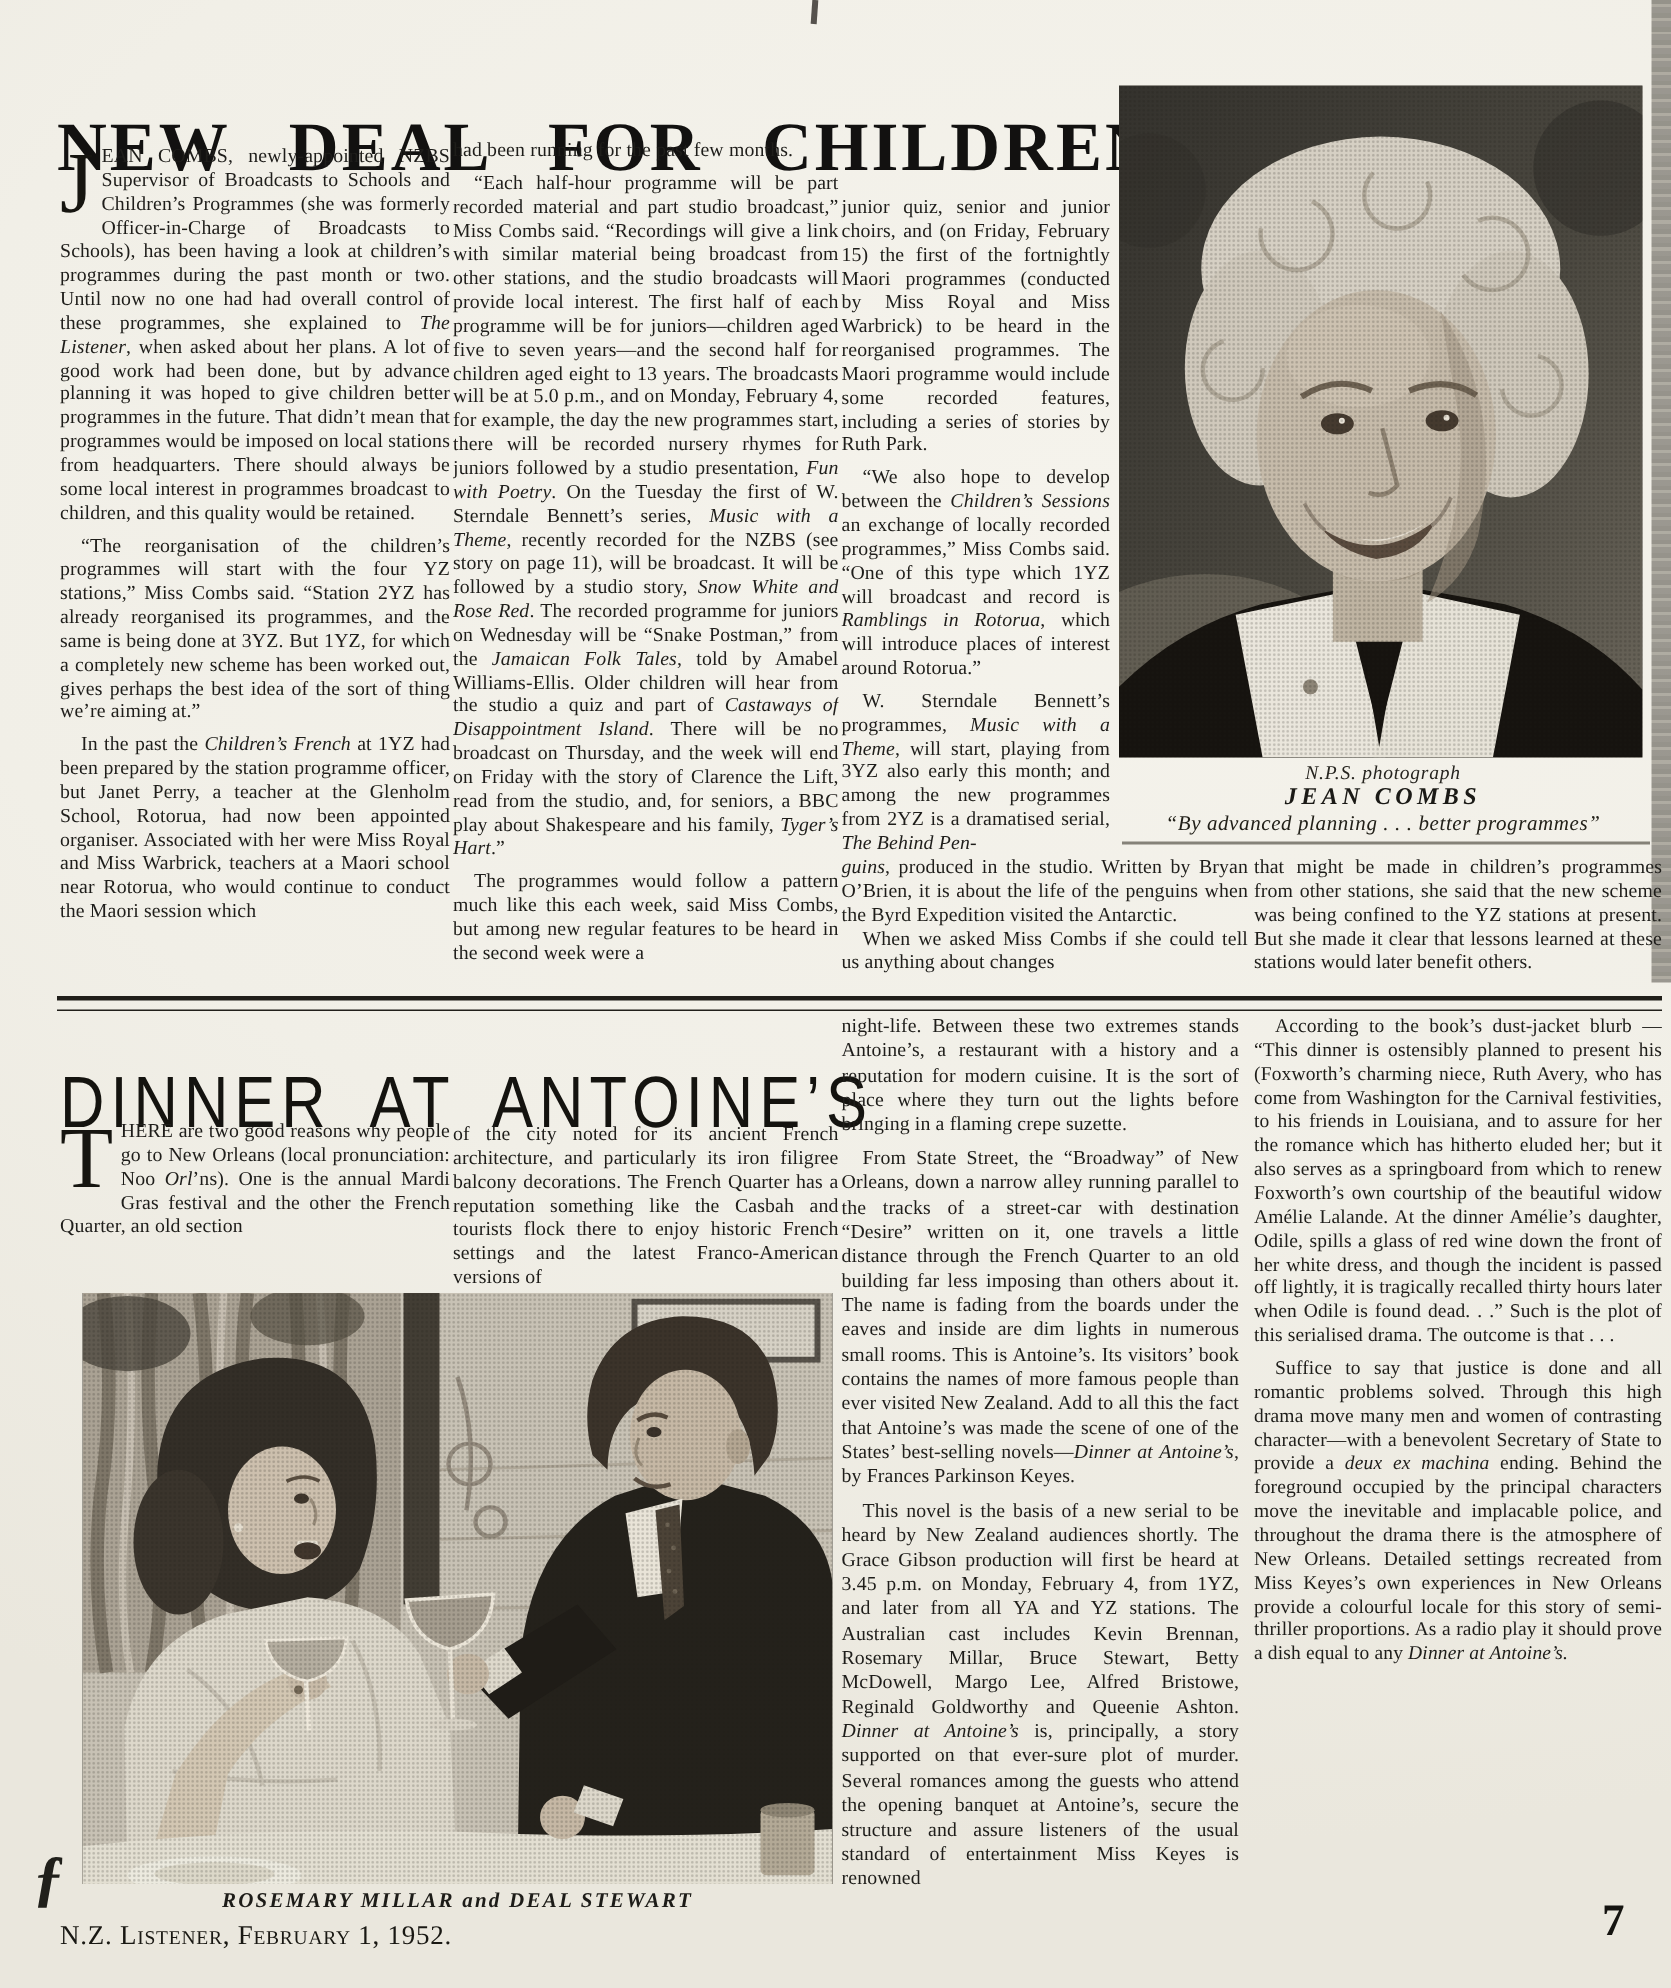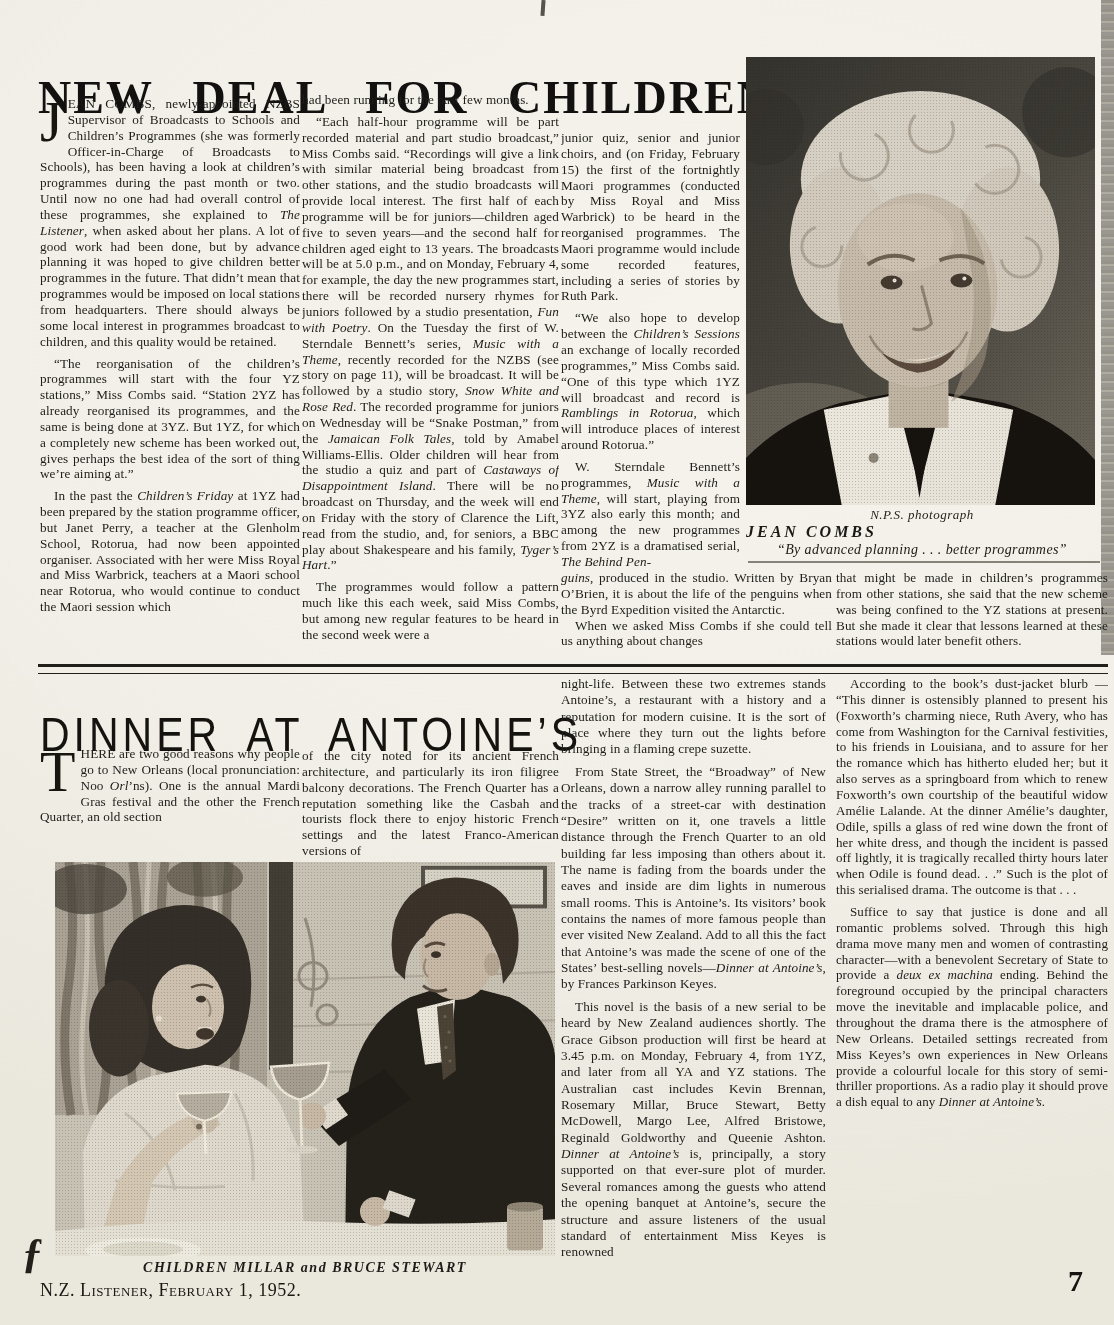--- a/index.html
+++ b/index.html
@@ -58,21 +58,21 @@
   .photo{overflow:hidden; background:#4c4840;}
   .photo svg{display:block; width:100%; height:100%;}
   .photo::after{content:""; position:absolute; inset:0; pointer-events:none;
     background-image:radial-gradient(rgba(30,28,24,.20) .7px, transparent 1px);
     background-size:3px 3px;}
   .photo1{left:746px; top:57px; width:349px; height:448px;}
   .photo2{left:55px; top:862px; width:500px; height:394px;}
   
   .credit{left:746px; top:507px; width:352px; text-align:center;
     font-style:italic; font-size:13px; letter-spacing:.5px; color:#26241f;}
-  .capname{left:746px; top:523px; width:352px; 
+  .capname{left:746px; top:523px; width:352px; text-align:center;
     font-style:italic; font-weight:700; font-size:16px; letter-spacing:3px; color:#1b1a16;}
   .capquote{left:746px; top:542px; width:352px; text-align:center;
     font-style:italic; font-size:14px; letter-spacing:.4px; color:#222019;}
   .cap2{left:55px; top:1260px; width:500px; text-align:center;
     font-style:italic; font-weight:700; font-size:14px; letter-spacing:1.5px; color:#1d1c18;}
   .footer{left:40px; top:1280px; font-variant:small-caps; font-weight:400;
     font-size:18px; letter-spacing:.5px; color:#191813;}
   .pagenum{left:1068px; top:1264px; font-size:30px; font-weight:700; color:#151410;}
 </style>
 </head>
@@ -81,21 +81,21 @@
 <div class="page">
 
   <div class="abs scan-edge"></div>
   <div class="abs scan-tick"></div>
 
   <h1 class="abs hl1">NEW DEAL FOR CHILDREN</h1>
 
   <div class="abs col a1c1">
     <p class="first"><span class="dropcap">J</span><span>EAN COMBS, newly-appointed NZBS Supervisor of Broadcasts to Schools and Children’s Programmes (she was formerly Officer-in-Charge of Broadcasts to Schools), has been having a look at children’s programmes during the past month or two. Until now no one had had overall control of these programmes, she explained to <i>The Listener</i>, when asked about her plans. A lot of good work had been done, but by advance planning it was hoped to give children better programmes in the future. That didn’t mean that programmes would be imposed on local stations from headquarters. There should always be some local interest in programmes broadcast to children, and this quality would be retained.</span></p>
     <p>“The reorganisation of the children’s programmes will start with the four YZ stations,” Miss Combs said. “Station 2YZ has already reorganised its programmes, and the same is being done at 3YZ. But 1YZ, for which a completely new scheme has been worked out, gives perhaps the best idea of the sort of thing we’re aiming at.”</p>
-    <p>In the past the <i>Children’s Friday</i> at 1YZ had been prepared by the station programme officer, but Janet Perry, a teacher at the Glenholm School, Rotorua, had now been appointed organiser. Associated with her were Miss Royal and Miss Warbrick, teachers at a Maori school near Rotorua, who would continue to conduct the Maori session which</p>
+    <p>In the past the <i>Children’s French</i> at 1YZ had been prepared by the station programme officer, but Janet Perry, a teacher at the Glenholm School, Rotorua, had now been appointed organiser. Associated with her were Miss Royal and Miss Warbrick, teachers at a Maori school near Rotorua, who would continue to conduct the Maori session which</p>
   </div>
 
   <div class="abs col a1c2">
     <p class="first">had been running for the past few months.</p>
     <p>“Each half-hour programme will be part recorded material and part studio broadcast,” Miss Combs said. “Recordings will give a link with similar material being broadcast from other stations, and the studio broadcasts will provide local interest. The first half of each programme will be for juniors—children aged five to seven years—and the second half for children aged eight to 13 years. The broadcasts will be at 5.0 p.m., and on Monday, February 4, for example, the day the new programmes start, there will be recorded nursery rhymes for juniors followed by a studio presentation, <i>Fun with Poetry</i>. On the Tuesday the first of W. Sterndale Bennett’s series, <i>Music with a Theme</i>, recently recorded for the NZBS (see story on page 11), will be broadcast. It will be followed by a studio story, <i>Snow White and Rose Red</i>. The recorded programme for juniors on Wednesday will be “Snake Postman,” from the <i>Jamaican Folk Tales</i>, told by Amabel Williams-Ellis. Older children will hear from the studio a quiz and part of <i>Castaways of Disappointment Island</i>. There will be no broadcast on Thursday, and the week will end on Friday with the story of Clarence the Lift, read from the studio, and, for seniors, a BBC play about Shakespeare and his family, <i>Tyger’s Hart</i>.”</p>
     <p>The programmes would follow a pattern much like this each week, said Miss Combs, but among new regular features to be heard in the second week were a</p>
   </div>
 
   <div class="abs col a1c3">
     <p class="first">junior quiz, senior and junior choirs, and (on Friday, February 15) the first of the fortnightly Maori programmes (conducted by Miss Royal and Miss Warbrick) to be heard in the reorganised programmes. The Maori programme would include some recorded features, including a series of stories by Ruth Park.</p>
@@ -257,21 +257,21 @@
 
       <path d="M0,382 Q120,368 250,372 Q390,378 500,370 L500,408 L0,408 Z" fill="#e3dfd2"></path>
       <circle cx="320" cy="362" r="15" fill="#c6b8a5"></circle>
       <rect x="330" y="344" width="28" height="20" fill="#ddd8cb" transform="rotate(20 344 354)"></rect>
       <ellipse cx="88" cy="402" rx="58" ry="13" fill="#eceadf"></ellipse>
       <ellipse cx="88" cy="401" rx="40" ry="8" fill="#dcd8c9"></ellipse>
       <rect x="452" y="356" width="36" height="46" rx="4" fill="#b3a996"></rect>
       <ellipse cx="470" cy="357" rx="18" ry="5" fill="#8e8574"></ellipse>
     </svg>
   </figure>
-  <div class="abs cap2">CHILDREN MILLAR and BRUCE STEWART</div>
+  <div class="abs cap2">ROSEMARY MILLAR and DEAL STEWART</div>
 
   <div class="abs col a2c3">
     <p class="first">night-life. Between these two extremes stands Antoine’s, a restaurant with a history and a reputation for modern cuisine. It is the sort of place where they turn out the lights before bringing in a flaming crepe suzette.</p>
     <p>From State Street, the “Broadway” of New Orleans, down a narrow alley running parallel to the tracks of a street-car with destination “Desire” written on it, one travels a little distance through the French Quarter to an old building far less imposing than others about it. The name is fading from the boards under the eaves and inside are dim lights in numerous small rooms. This is Antoine’s. Its visitors’ book contains the names of more famous people than ever visited New Zealand. Add to all this the fact that Antoine’s was made the scene of one of the States’ best-selling novels—<i>Dinner at Antoine’s</i>, by Frances Parkinson Keyes.</p>
     <p>This novel is the basis of a new serial to be heard by New Zealand audiences shortly. The Grace Gibson production will first be heard at 3.45 p.m. on Monday, February 4, from 1YZ, and later from all YA and YZ stations. The Australian cast includes Kevin Brennan, Rosemary Millar, Bruce Stewart, Betty McDowell, Margo Lee, Alfred Bristowe, Reginald Goldworthy and Queenie Ashton. <i>Dinner at Antoine’s</i> is, principally, a story supported on that ever-sure plot of murder. Several romances among the guests who attend the opening banquet at Antoine’s, secure the structure and assure listeners of the usual standard of entertainment Miss Keyes is renowned</p>
   </div>
 
   <div class="abs col a2c4">
     <p>According to the book’s dust-jacket blurb — “This dinner is ostensibly planned to present his (Foxworth’s charming niece, Ruth Avery, who has come from Washington for the Carnival festivities, to his friends in Louisiana, and to assure for her the romance which has hitherto eluded her; but it also serves as a springboard from which to renew Foxworth’s own courtship of the beautiful widow Amélie Lalande. At the dinner Amélie’s daughter, Odile, spills a glass of red wine down the front of her white dress, and though the incident is passed off lightly, it is tragically recalled thirty hours later when Odile is found dead. . .” Such is the plot of this serialised drama. The outcome is that . . .</p>
     <p>Suffice to say that justice is done and all romantic problems solved. Through this high drama move many men and women of contrasting character—with a benevolent Secretary of State to provide a <i>deux ex machina</i> ending. Behind the foreground occupied by the principal characters move the inevitable and implacable police, and throughout the drama there is the atmosphere of New Orleans. Detailed settings recreated from Miss Keyes’s own experiences in New Orleans provide a colourful locale for this story of semi-thriller proportions. As a radio play it should prove a dish equal to any <i>Dinner at Antoine’s.</i></p>

